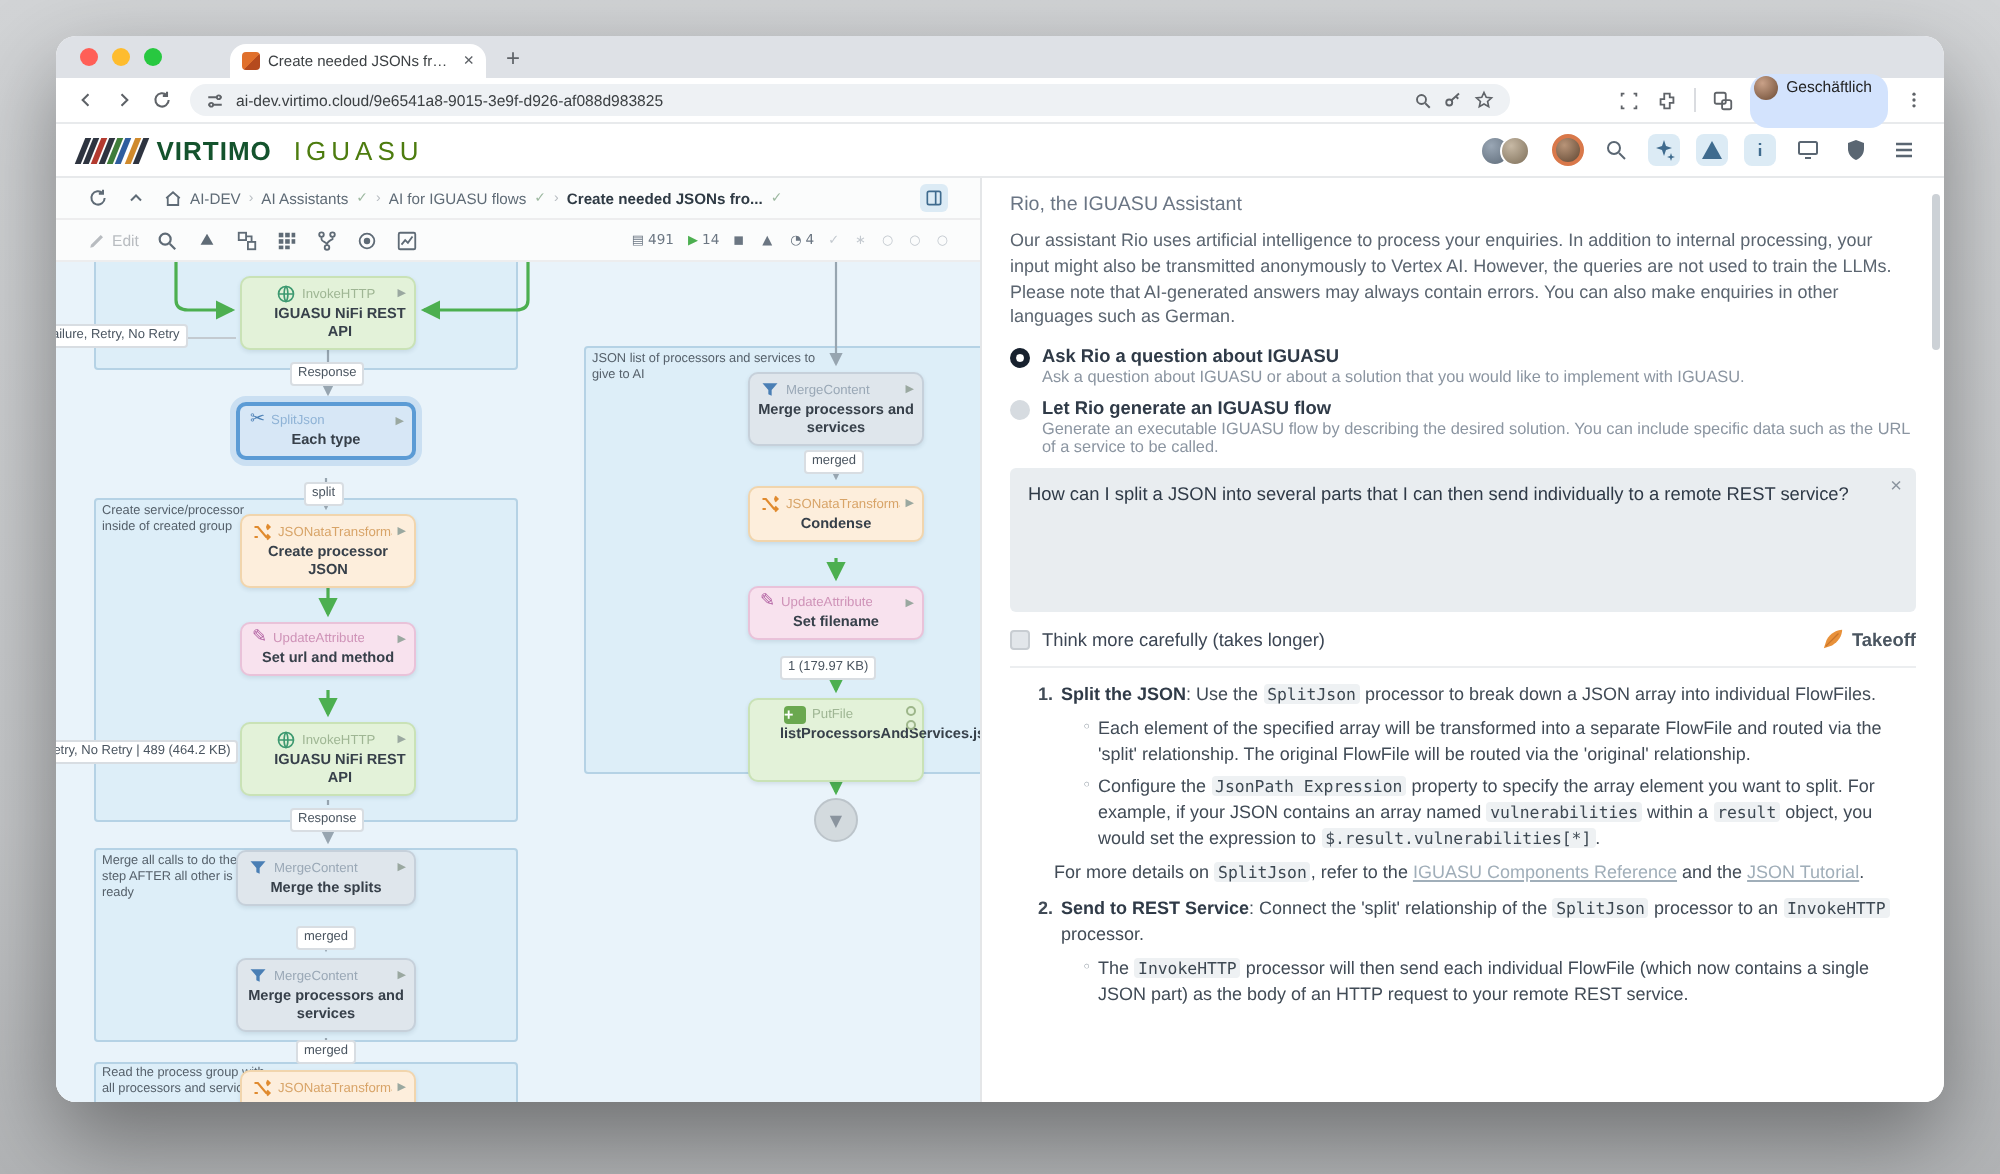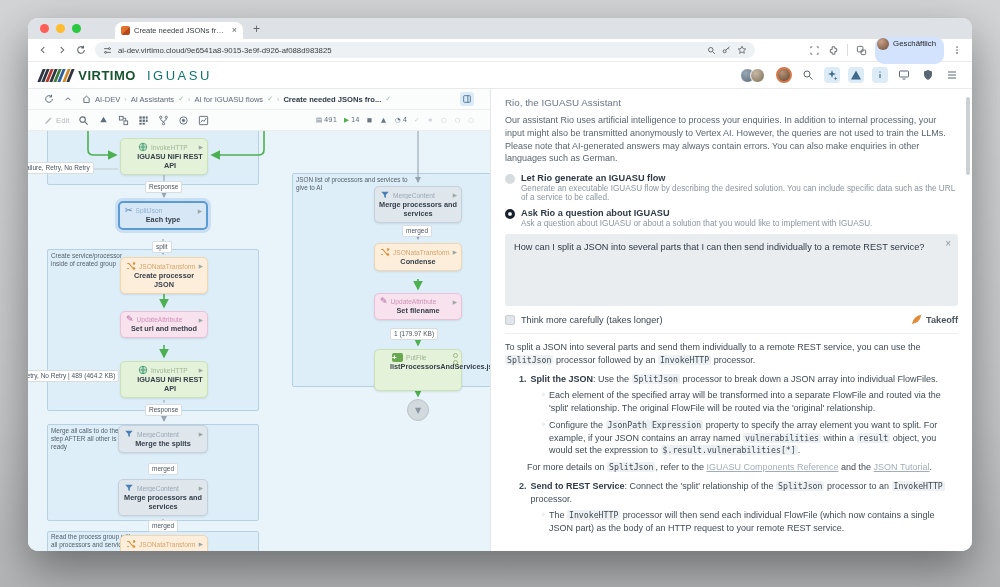--- a/index.html
+++ b/index.html
@@ -40,21 +40,21 @@
     background:radial-gradient(circle at 35% 30%,#c9a188,#6b4a33); }
   .chip-label { font-size:7.8px; color:#1f1f1f; }
 
   
   .appheader { height:27px; background:#fff; border-bottom:1px solid #e7e9eb;
     display:flex; align-items:center; padding:0 12px; }
   .logo { display:flex; align-items:center; gap:2px; }
   .logomark { display:flex; gap:1.5px; margin-right:5px; }
   .logomark i { display:block; width:2.6px; height:13px; transform:skewX(-22deg); }
   .brand { font-size:13px; font-weight:bold; color:#14532d; letter-spacing:.5px; }
-  .product { font-size:13px; color:#0f766e; letter-spacing:2.5px; margin-left:9px; }
+  .product { font-size:13px; color:#4d7c0f; letter-spacing:2.5px; margin-left:9px; }
   .header-right { margin-left:auto; display:flex; align-items:center; gap:8px; }
   .avatars { display:flex; }
   .avatar { width:15px; height:15px; border-radius:50%; border:1px solid #fff;
     background:radial-gradient(circle at 35% 30%,#9aa7b5,#5d6a78); }
   .avatar + .avatar { margin-left:-5px; background:radial-gradient(circle at 35% 30%,#c7b9a5,#7d6e58); }
   .avatar-ring { width:16px; height:16px; border-radius:50%; border:2px solid #d9784a;
     background:radial-gradient(circle at 35% 30%,#b89478,#5f4632); margin-left:3px; }
   .hic { color:#5a6672; display:flex; align-items:center; padding:2px; border-radius:4px; }
   .hic.active { background:#dcebf5; color:#3f6b8e; }
 
@@ -637,31 +637,31 @@
 
           <div class="funnel-out" style="left:379px;top:268px;">▼</div>
         </div>
       </div>
 
       <div class="assistant">
         <div class="as-title">Rio, the IGUASU Assistant</div>
         <div class="as-intro">Our assistant Rio uses artificial intelligence to process your enquiries. In addition to internal processing, your input might also be transmitted anonymously to Vertex AI. However, the queries are not used to train the LLMs. Please note that AI-generated answers may always contain errors. You can also make enquiries in other languages such as German.</div>
 
         <div class="opt">
+          <span class="radio sel"></span>
+          <div>
+            <div class="opt-label">Ask Rio a question about IGUASU</div>
+            <div class="opt-desc">Ask a question about IGUASU or about a solution that you would like to implement with IGUASU.</div>
+          </div>
+        </div>
+        <div class="opt">
           <span class="radio unsel"></span>
           <div>
             <div class="opt-label">Let Rio generate an IGUASU flow</div>
             <div class="opt-desc">Generate an executable IGUASU flow by describing the desired solution. You can include specific data such as the URL of a service to be called.</div>
-          </div>
-        </div>
-        <div class="opt">
-          <span class="radio sel"></span>
-          <div>
-            <div class="opt-label">Ask Rio a question about IGUASU</div>
-            <div class="opt-desc">Ask a question about IGUASU or about a solution that you would like to implement with IGUASU.</div>
           </div>
         </div>
 
         <div class="qbox">
           <div class="qtext">How can I split a JSON into several parts that I can then send individually to a remote REST service?</div>
           <span class="qclose">×</span>
         </div>
 
         <div class="checkrow">
           <span class="checkbox"></span>
@@ -669,21 +669,20 @@
           <span class="takeoff">
             <svg width="11" height="11" viewBox="0 0 24 24">
                 <path d="M22 2c-6 0-13 4-17 11l-3 9 9-3C18 15 22 8 22 2z" fill="#e8913a"></path>
                 <path d="M4 20L18 6" stroke="#c9742a" stroke-width="1.4"></path>
               </svg>
             <span>Takeoff</span>
           </span>
         </div>
 
         <div class="answer">
-          <div class="ans-p">To split a JSON into several parts and send them individually to a remote REST service, you can use the <code>SplitJson</code> processor followed by an <code>InvokeHTTP</code> processor.</div>
           <div class="ans-li">
               <span class="num">1.</span>
               <span><b>Split the JSON</b>: Use the <code>SplitJson</code> processor to break down a JSON array into individual FlowFiles.</span>
             </div>
           <div class="ans-bullet">Each element of the specified array will be transformed into a separate FlowFile and routed via the 'split' relationship. The original FlowFile will be routed via the 'original' relationship.</div>
           <div class="ans-bullet">Configure the <code>JsonPath Expression</code> property to specify the array element you want to split. For example, if your JSON contains an array named <code>vulnerabilities</code> within a <code>result</code> object, you would set the expression to <code>$.result.vulnerabilities[*]</code>.</div>
           <div class="ans-note">For more details on <code>SplitJson</code>, refer to the <a class="ans-link" href="#">IGUASU Components Reference</a> and the <a class="ans-link" href="#">JSON Tutorial</a>.</div>
           <div class="ans-li">
               <span class="num">2.</span>
               <span><b>Send to REST Service</b>: Connect the 'split' relationship of the <code>SplitJson</code> processor to an <code>InvokeHTTP</code> processor.</span>

